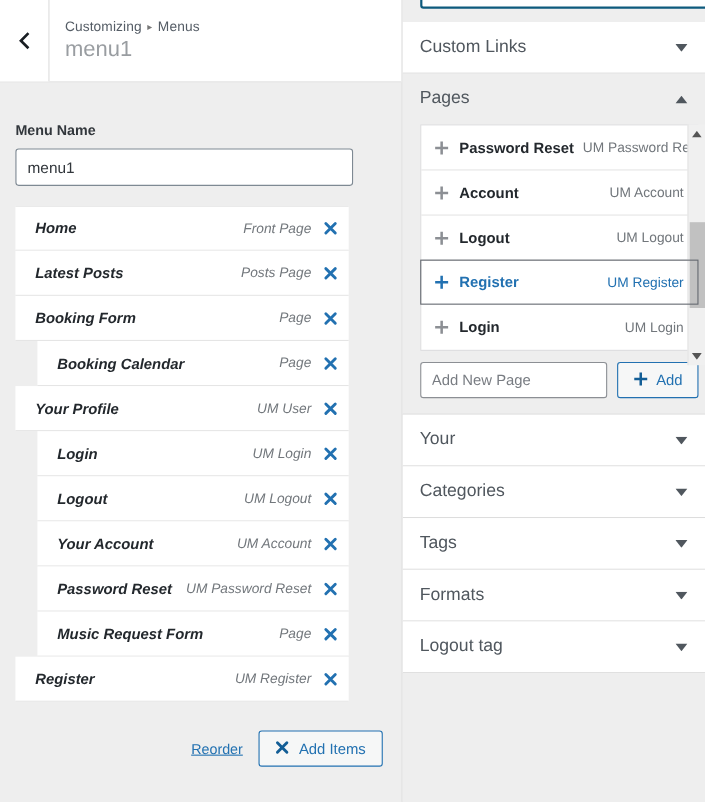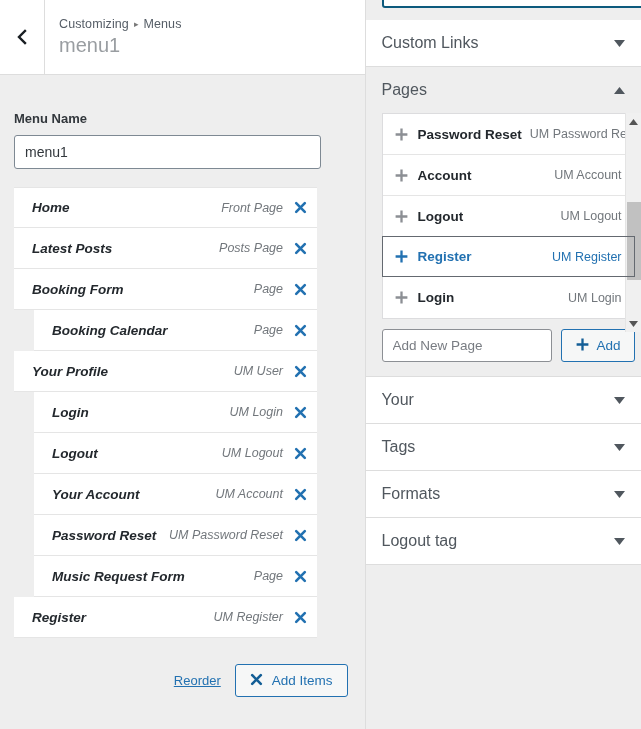--- a/index.html
+++ b/index.html
@@ -460,20 +460,30 @@
             <span class="acc-title">Your</span>
             <span class="acc-arrow">
               <svg width="11" height="7" viewBox="0 0 11 7">
                 <polygon points="0,0 11,0 5.5,7" fill="#50575e"></polygon>
               </svg>
             </span>
           </div>
         </div>
         <div class="acc-section">
           <div class="acc-head">
+            <span class="acc-title">Categories</span>
+            <span class="acc-arrow">
+              <svg width="11" height="7" viewBox="0 0 11 7">
+                <polygon points="0,0 11,0 5.5,7" fill="#50575e"></polygon>
+              </svg>
+            </span>
+          </div>
+        </div>
+        <div class="acc-section">
+          <div class="acc-head">
             <span class="acc-title">Tags</span>
             <span class="acc-arrow">
               <svg width="11" height="7" viewBox="0 0 11 7">
                 <polygon points="0,0 11,0 5.5,7" fill="#50575e"></polygon>
               </svg>
             </span>
           </div>
         </div>
         <div class="acc-section">
           <div class="acc-head">

